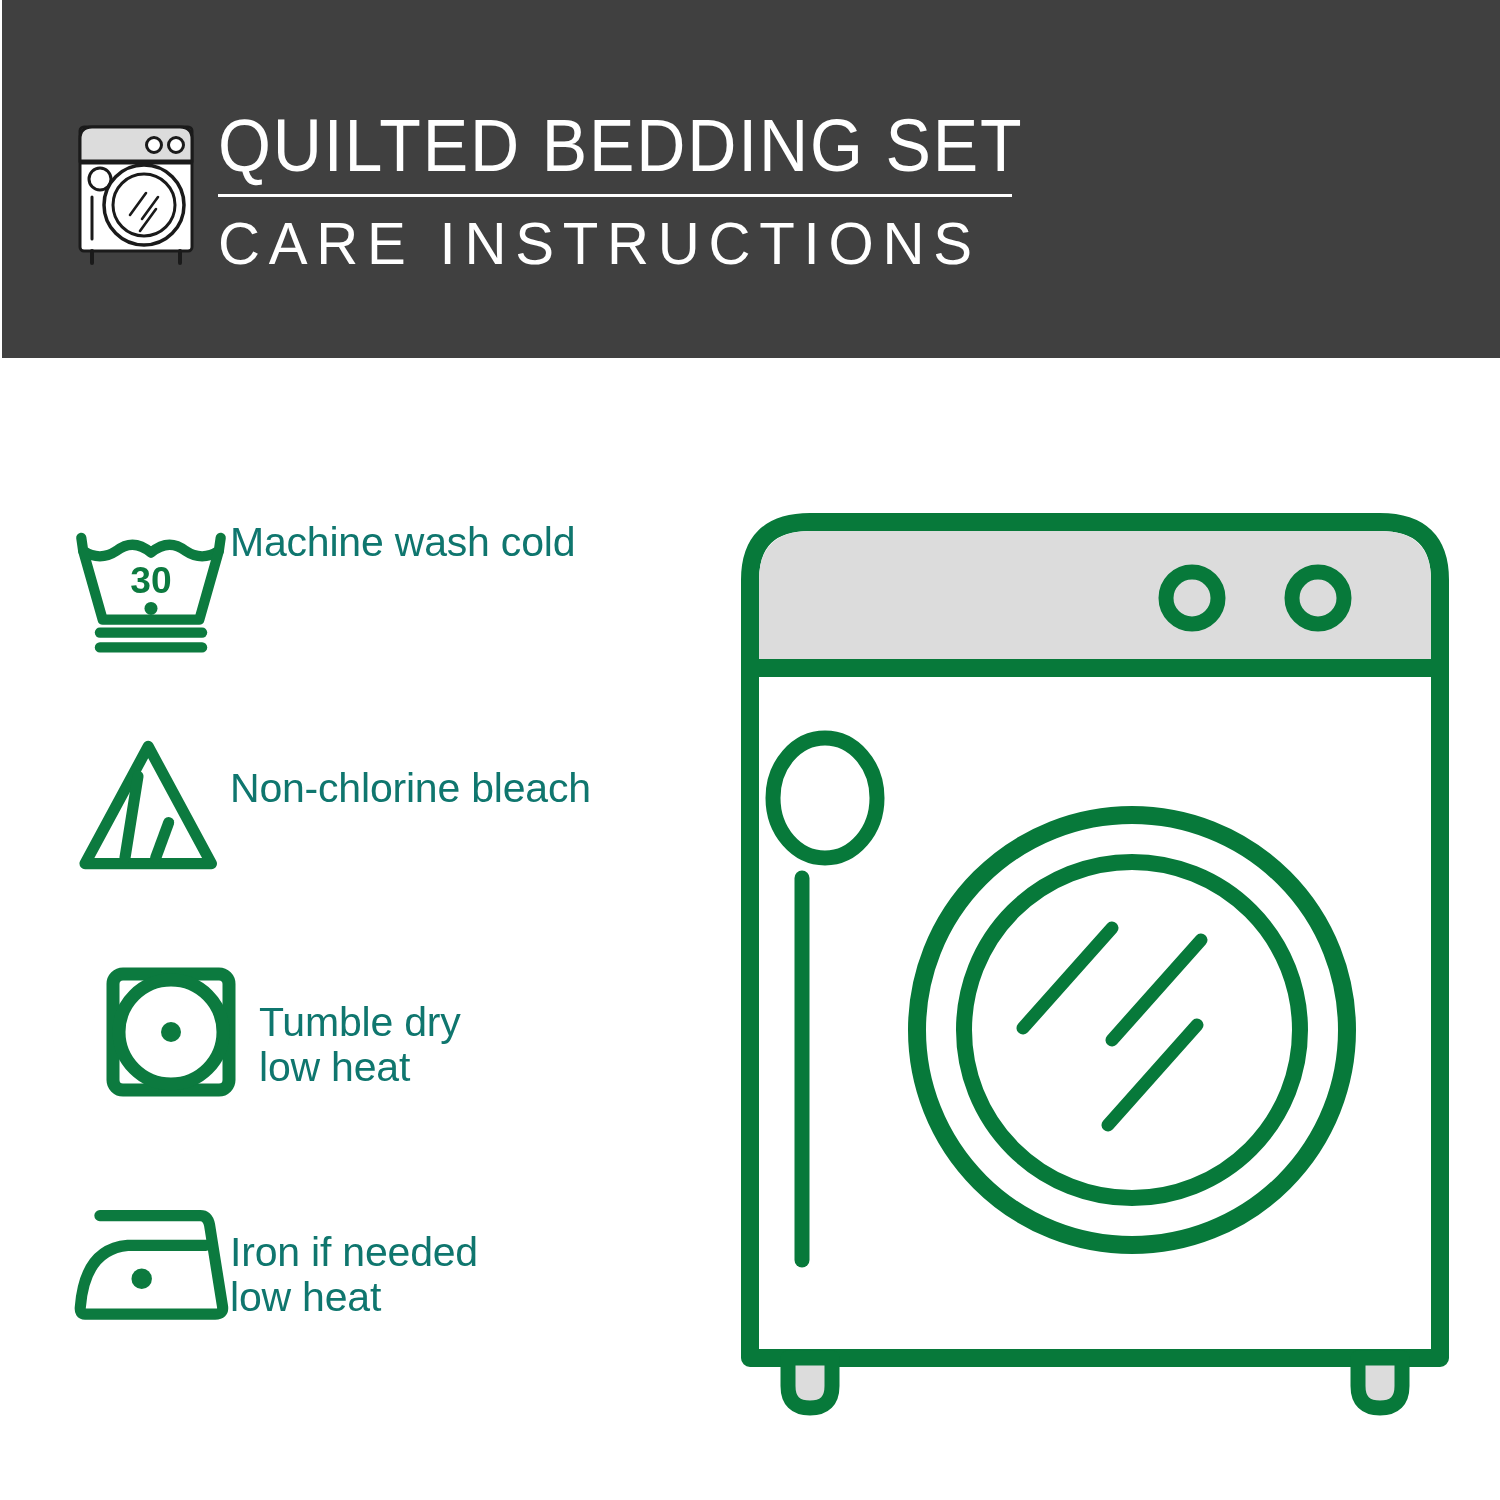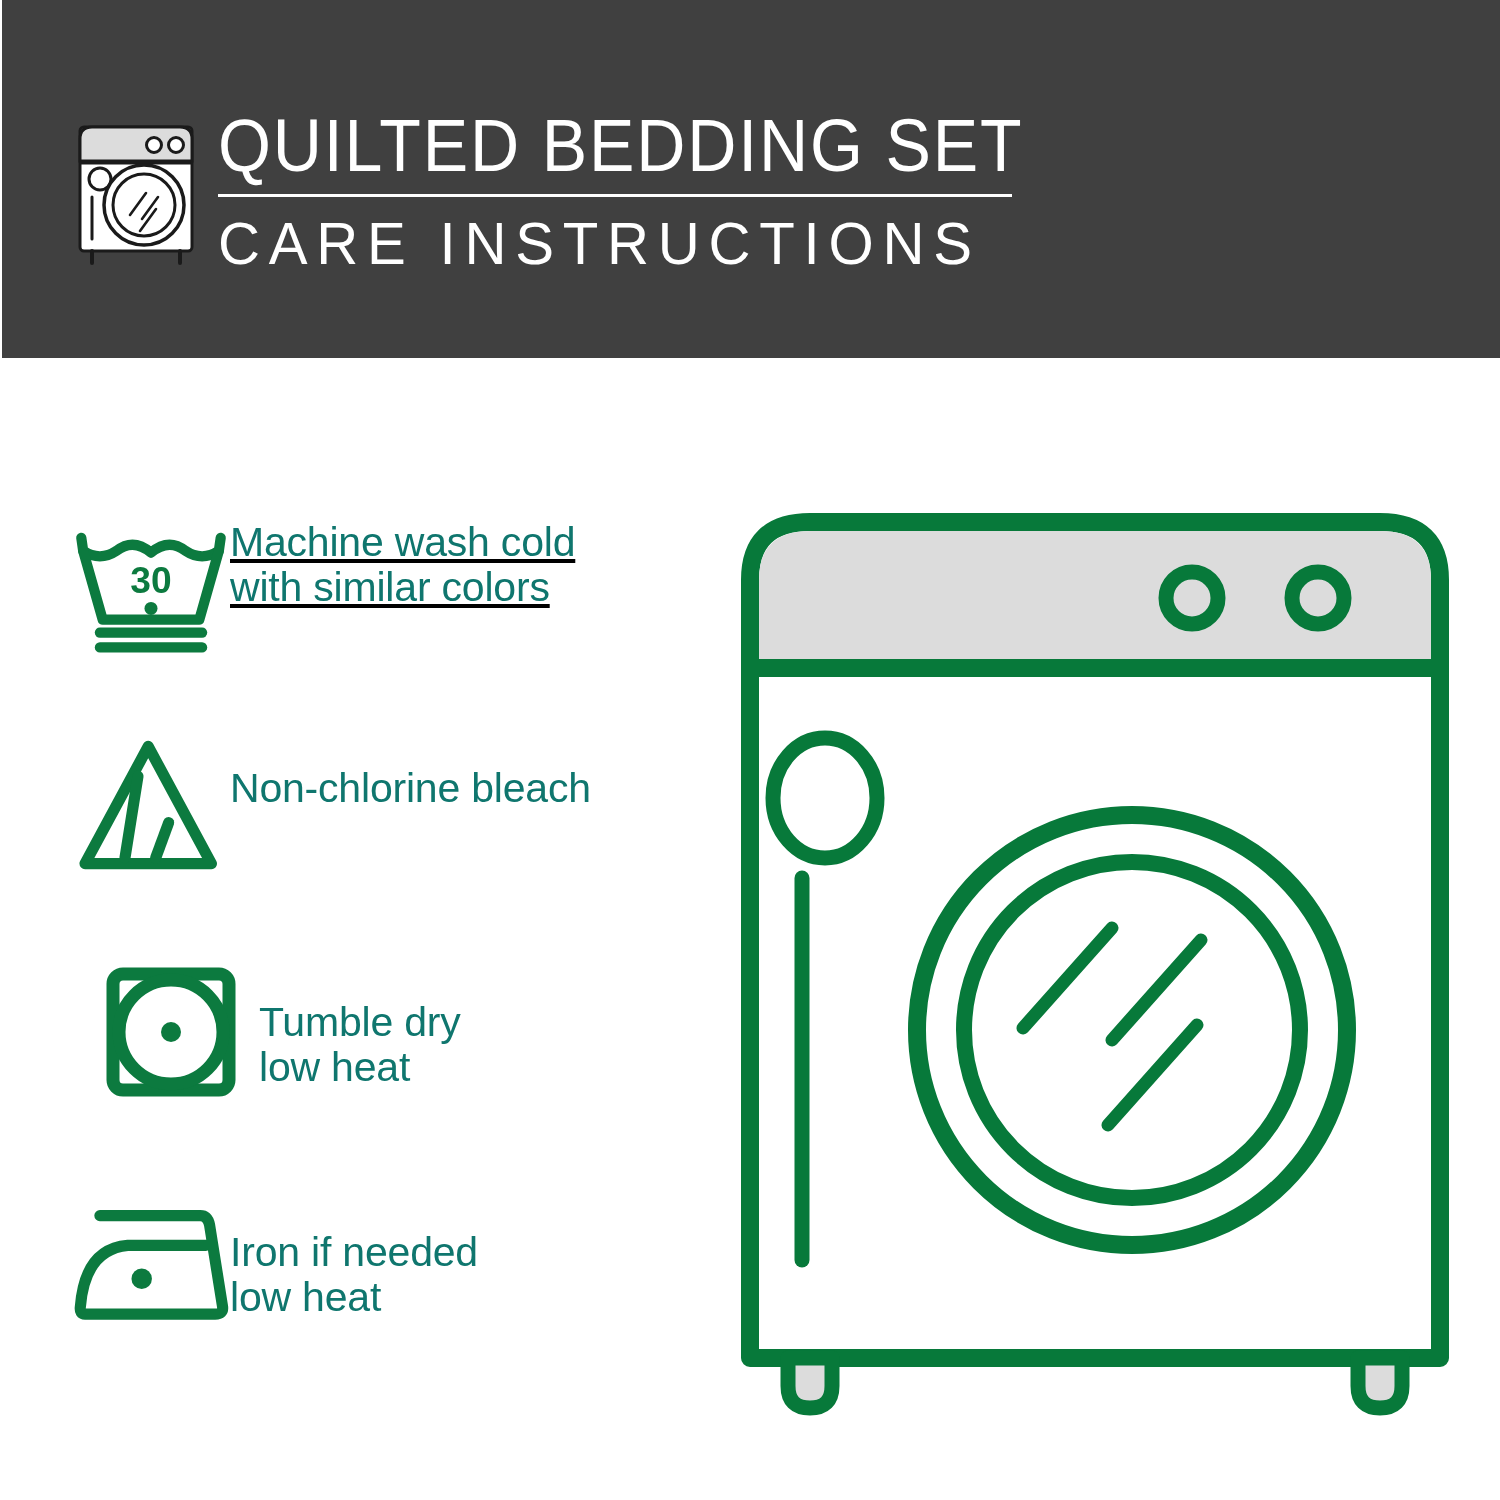--- a/index.html
+++ b/index.html
@@ -80,21 +80,21 @@
   .care-text{
     font-size:41px;
     line-height:45px;
     color:#0f766e;
     font-weight:400;
     letter-spacing:-0.2px;
     padding-top:6px;
   }
   .care-text span{ display:block; }
 
-  #row-wash   { top:160px;text-decoration:underline; }
+  #row-wash   { top:160px; }
   #row-bleach { top:372px; }
   #row-dry    { top:604px;padding-left:29px; }
   #row-iron   { top:840px; }
 
   #row-wash   .care-text{ padding-top:2px; }
   #row-bleach .care-text{ padding-top:36px; }
   #row-dry    .care-text{ padding-top:38px; }
   #row-iron   .care-text{ padding-top:32px; }
 
   
@@ -157,21 +157,20 @@
         <text x="85" y="75" text-anchor="middle" font-family="'Liberation Sans', sans-serif" font-size="40" font-weight="700" fill="#0c7a3f">30</text>
 
         <circle cx="85" cy="92" r="7" fill="#0c7a3f"></circle>
 
         <line x1="30" y1="118" x2="140" y2="118" stroke="#0c7a3f" stroke-width="11" stroke-linecap="round"></line>
         <line x1="30" y1="134" x2="140" y2="134" stroke="#0c7a3f" stroke-width="11" stroke-linecap="round"></line>
       </svg>
     </div>
     <div class="care-text">
       <span>Machine wash cold</span>
-      <span>with similar colors</span>
     </div>
   </div>
 
   <div class="care-row" id="row-bleach">
     <div class="care-symbol">
       <svg viewBox="0 0 170 150" width="170" height="150" aria-hidden="true">
         <g fill="none" stroke="#0c7a3f" stroke-width="12" stroke-linecap="round" stroke-linejoin="round">
           <path d="M82 12 L150 138 L14 138 Z"></path>
           <line x1="71" y1="44" x2="57" y2="132"></line>
           <line x1="104" y1="94" x2="90" y2="132"></line>

